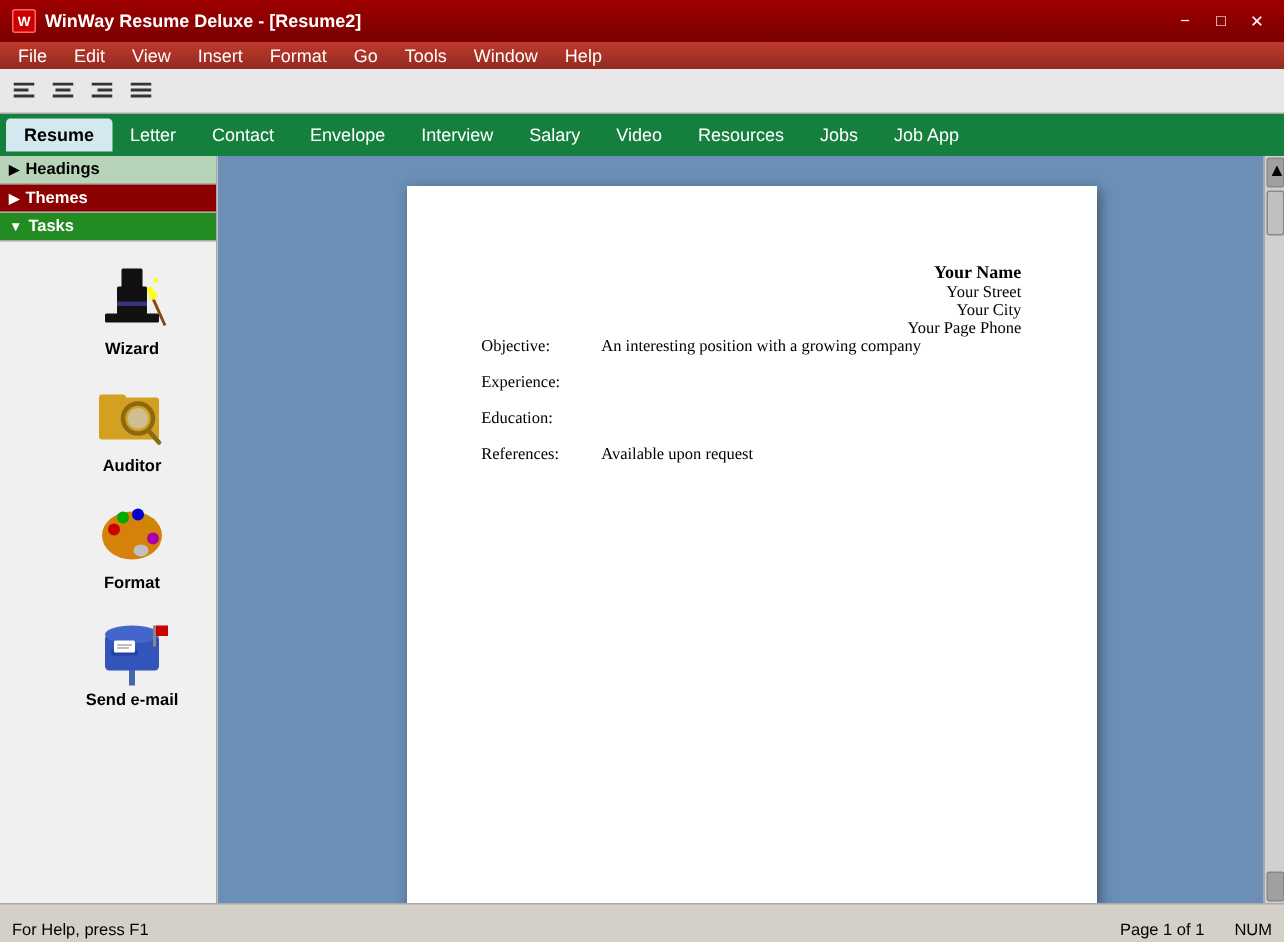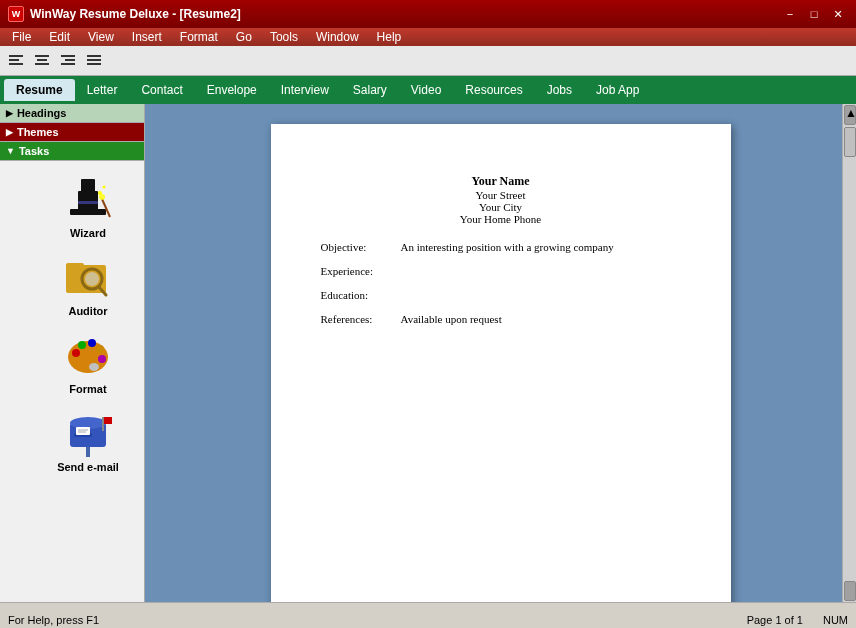--- a/index.html
+++ b/index.html
@@ -150,22 +150,21 @@
     .document-page {
       background: white;
       width: 460px;
       min-height: 560px;
       box-shadow: 2px 2px 8px rgba(0,0,0,0.4);
       padding: 50px 50px 40px 50px;
       font-size: 11px;
       font-family: Times New Roman, serif;
     }
     .doc-header {
-      text-align: center;
-      margin-bottom: 16px;
+      text-align: right;
     }
     .doc-name { font-weight: bold; font-size: 12px; }
     .doc-address { font-size: 11px; }
     .doc-section {
       display: flex;
       margin-bottom: 12px;
     }
     .doc-label {
       font-weight: normal;
       width: 80px;
@@ -373,21 +372,21 @@
       <div style="width:12px;height:20px;background:#a0a0a0;border:1px solid #888;border-radius:2px;margin:1px;">▲</div>
       <div style="width:12px;height:30px;background:#c0c0c0;border:1px solid #888;border-radius:2px;margin:1px;margin-top:2px;"></div>
       <div style="position:absolute;bottom:0;width:12px;height:20px;background:#a0a0a0;border:1px solid #888;border-radius:2px;margin:1px;"></div>
     </div>
 
     <div class="document-page">
       <div class="doc-header">
         <div class="doc-name">Your Name</div>
         <div class="doc-address">Your Street</div>
         <div class="doc-address">Your City</div>
-        <div class="doc-address">Your Home Phone</div>
+        <div class="doc-address">Your Page Phone</div>
       </div>
 
       <div class="doc-section">
         <div class="doc-label">Objective:</div>
         <div class="doc-content">An interesting position with a growing company</div>
       </div>
       <div class="doc-section">
         <div class="doc-label">Experience:</div>
         <div class="doc-content"></div>
       </div>

